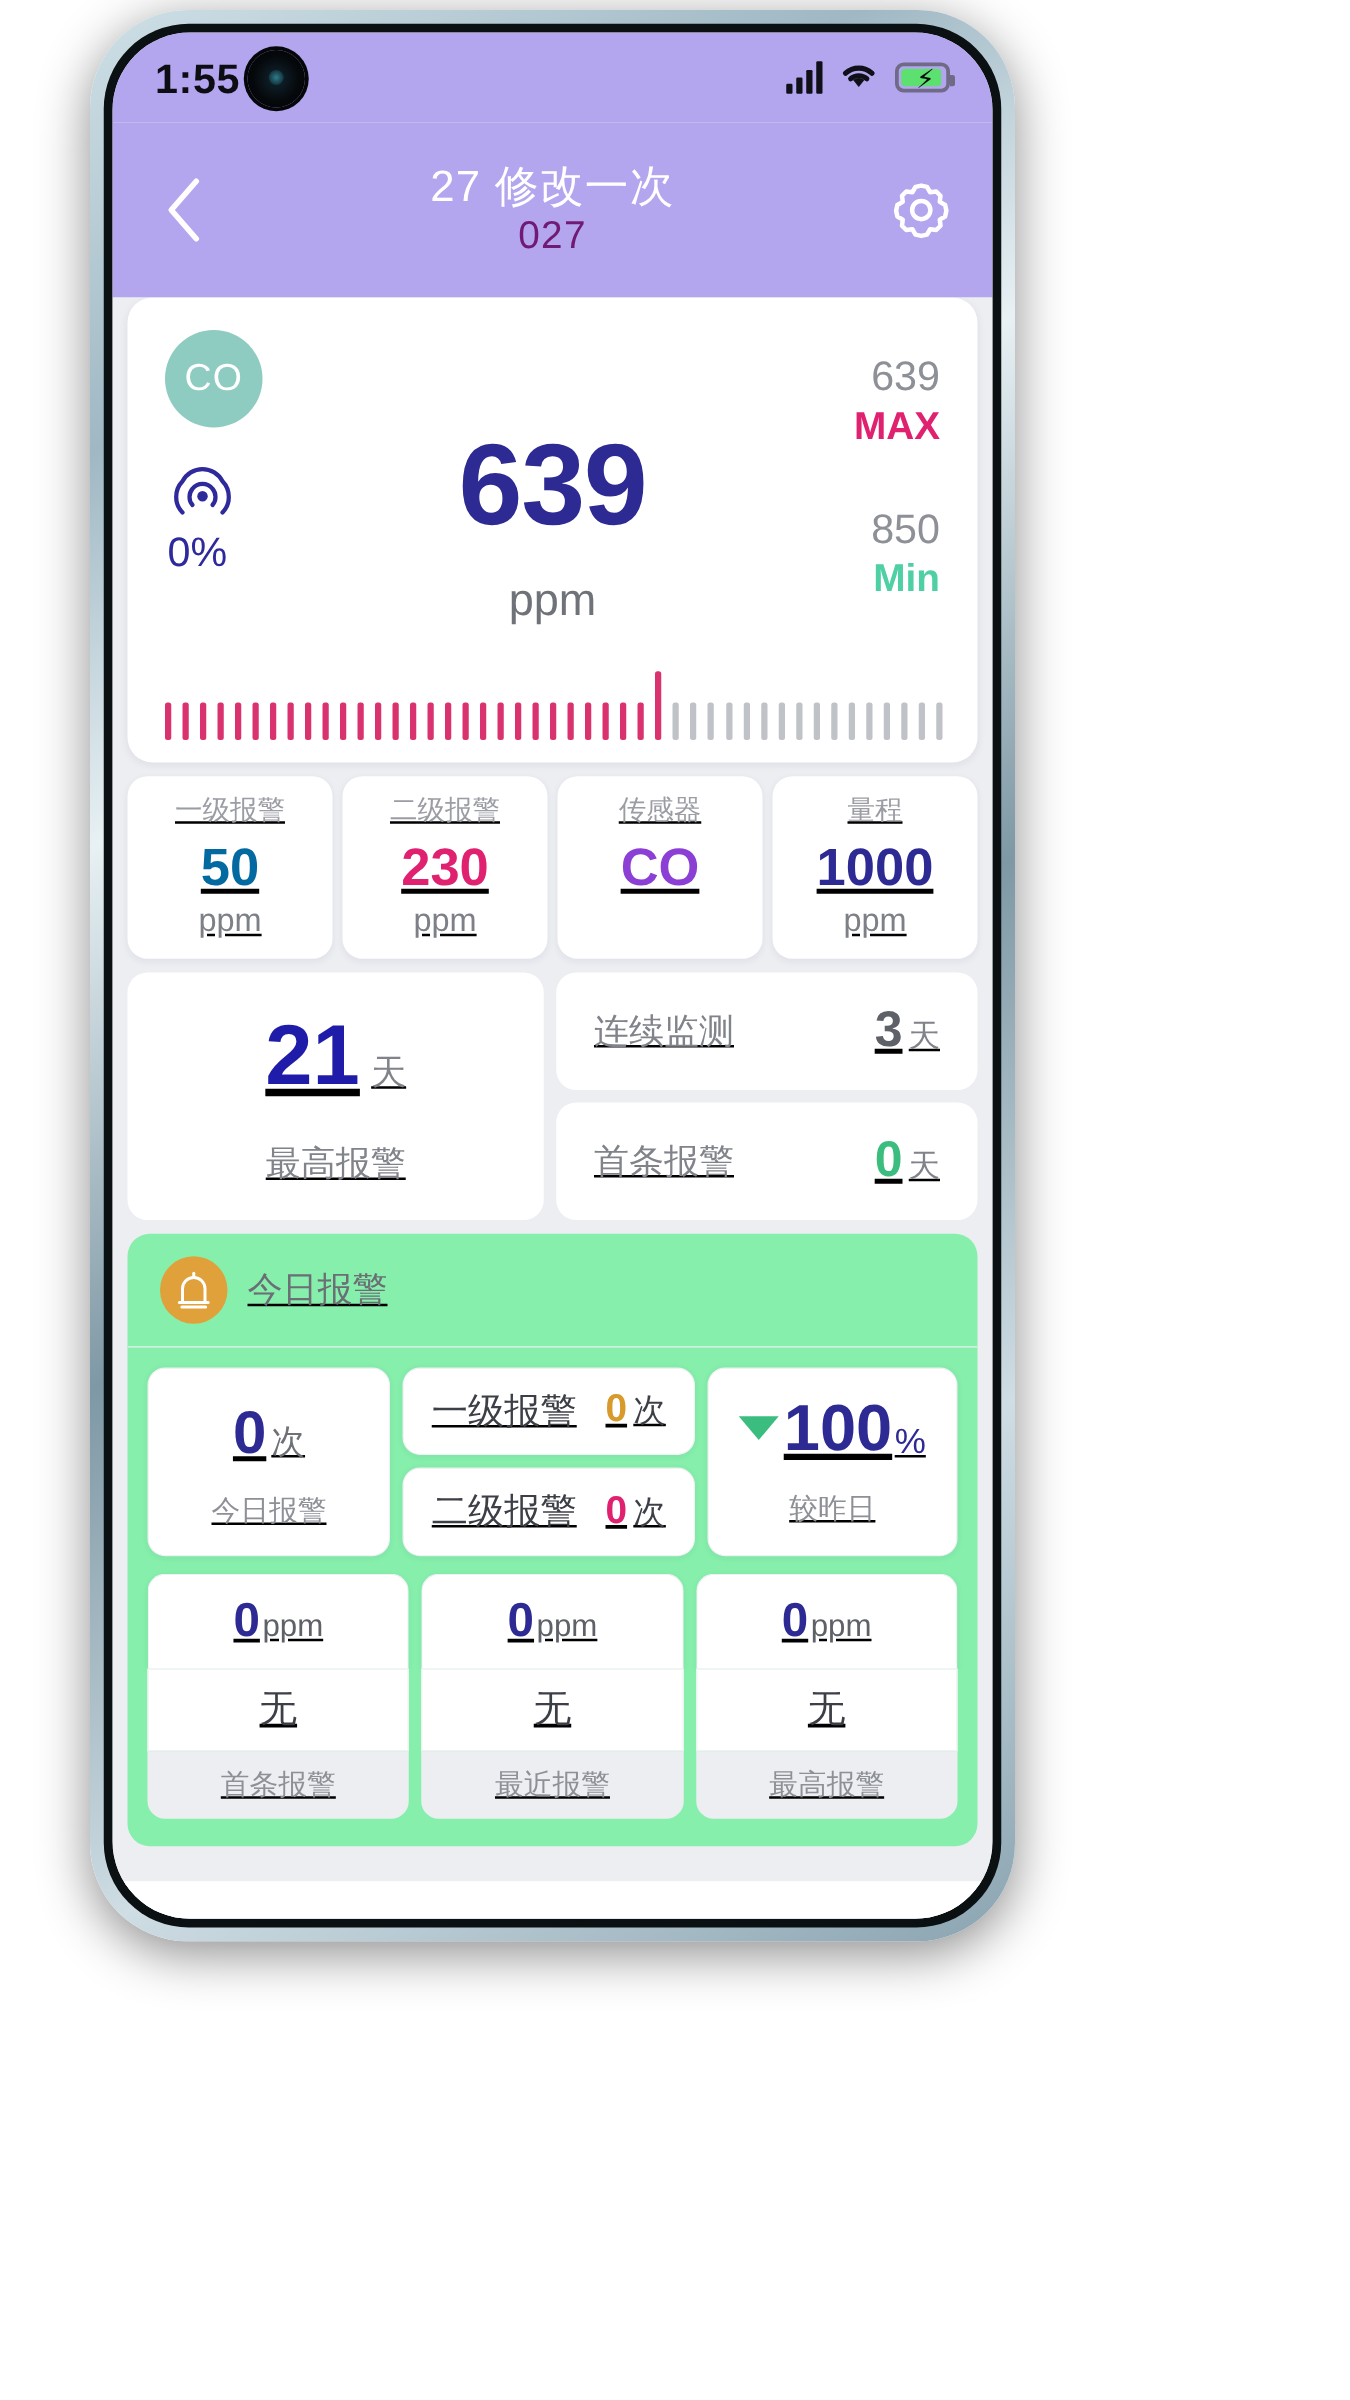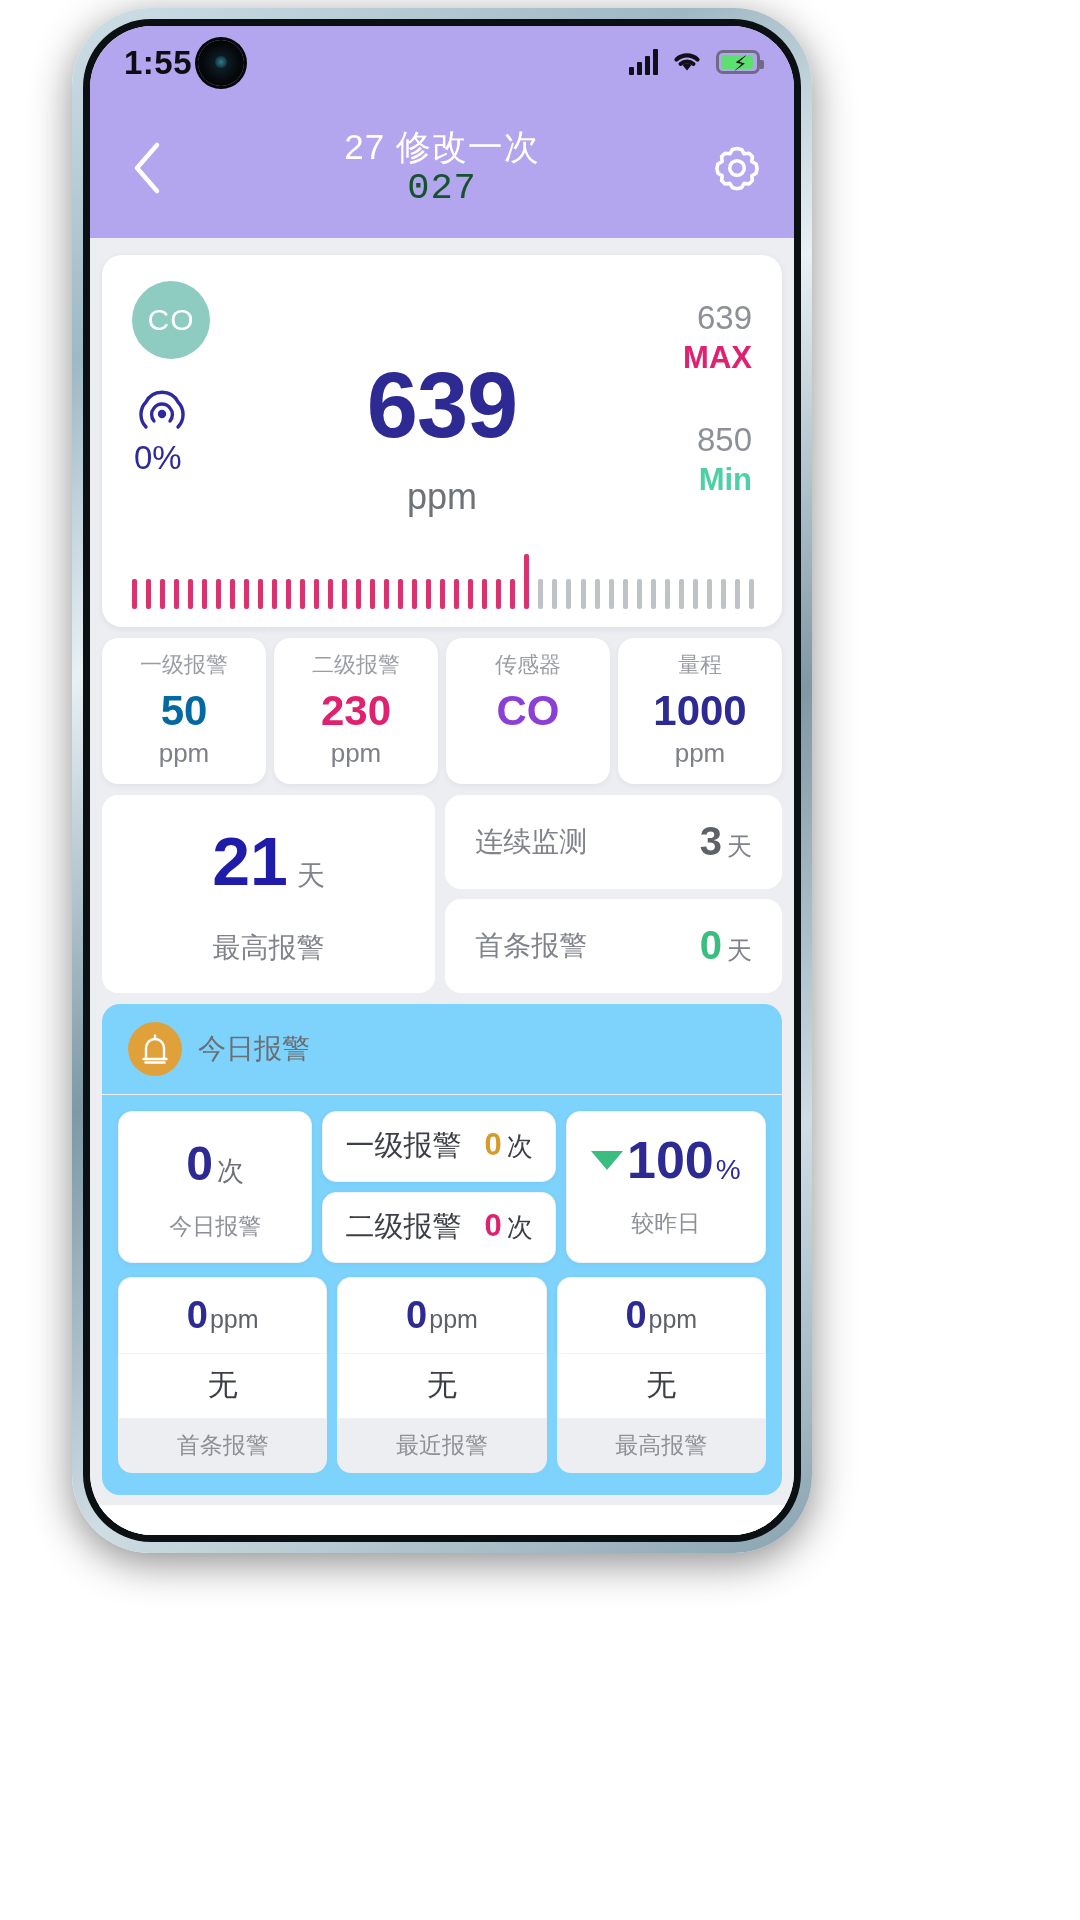--- a/index.html
+++ b/index.html
@@ -96,35 +96,36 @@
     position: absolute; left: 26px; top: 50%; transform: translateY(-50%);
     width: 62px; height: 62px; display:flex; align-items:center; justify-content:center;
     cursor: pointer;
   }
   #back-button svg { display:block; }
   #header-titles { text-align: center; line-height: 1.18; }
   #header-title {
     font-size: 35px; color: #ffffff; font-weight: 400; letter-spacing: 1px;
   }
   #header-subtitle {
-    font-size: 37px; color: #14532d; font-weight: 400; letter-spacing: 1px; font-family: Liberation Mono, monospace;
+    font-size: 31px; color: #701a75; font-weight: 400; letter-spacing: 1px;
   }
   #settings-button {
     position: absolute; right: 26px; top: 50%; transform: translateY(-50%);
     width: 62px; height: 62px; display:flex; align-items:center; justify-content:center;
     cursor:pointer;
   }
 
   
   #app-body {
     position: relative;
     height: calc(100% - 212px);
     background: #eceef2;
-    padding: 17px 12px 0 12px;
+    padding: 0 12px 0 12px;
     overflow: hidden;
+    text-decoration: underline;
   }
 
   .card {
     background: #ffffff;
     border-radius: 18px;
     box-shadow: 0 2px 7px rgba(30,30,60,.07);
   }
 
   
   #gauge-card {
@@ -212,21 +213,21 @@
   }
   .kv-label { font-size:28px; color:#80838a; }
   .kv-value { margin-left:auto; display:flex; align-items:baseline; }
   .kv-num { font-size:40px; font-weight:700; line-height:1; }
   .kv-unit { font-size:25px; color:#80838a; margin-left:5px; }
   .n-gray { color:#5e6168; }
   .n-green { color:#3bbd7f; }
 
   
   #alarm-card {
-    margin-top:11px; background:#7dd3fc; border-radius:18px;
+    margin-top:11px; background:#86efac; border-radius:18px;
     overflow:hidden;
   }
   #alarm-head {
     display:flex; align-items:center; gap:16px;
     padding:18px 26px; border-bottom:1px solid #eceef1;
   }
   #alarm-icon {
     width:54px;height:54px;border-radius:50%;background:#e0a13b;
     display:flex;align-items:center;justify-content:center;
   }

